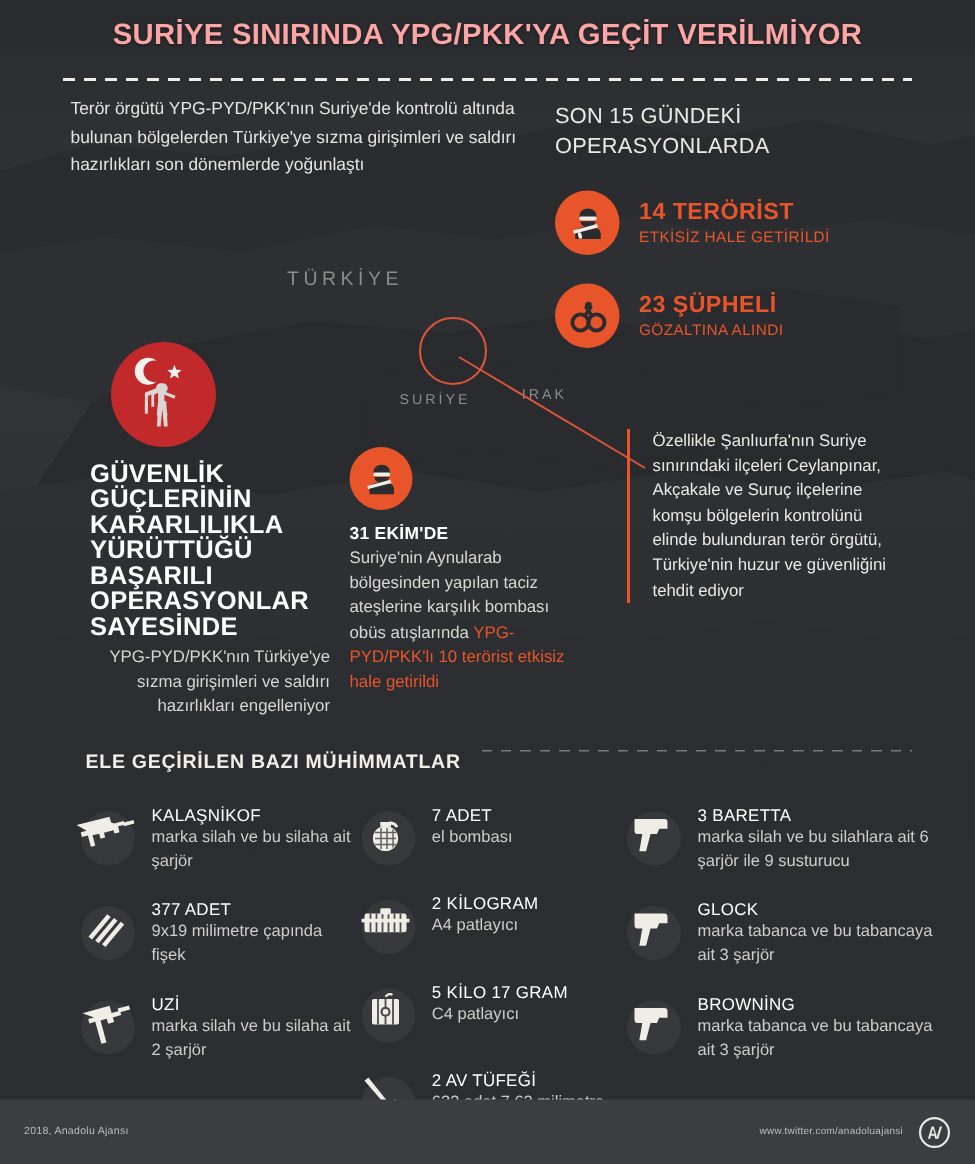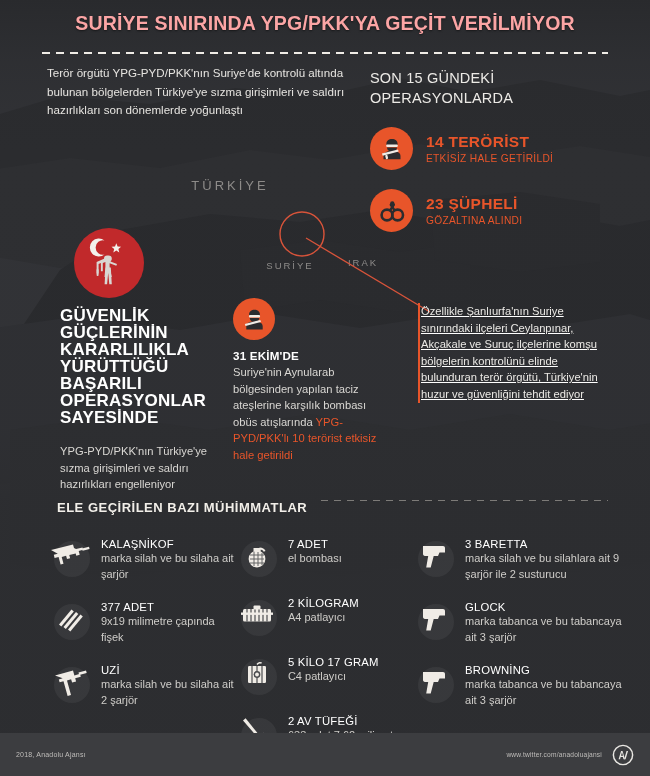--- a/index.html
+++ b/index.html
@@ -64,37 +64,37 @@
     width:70px; height:70px; border-radius:50%;
     background:#c1292b; position:relative; margin-left:14px;
     display:block;
   }
   .flag-circle svg{ position:absolute; left:0; top:0; }
   .left-head{
     margin-top:9px; font-size:17px; font-weight:bold;
     line-height:17px; color:#ffffff; letter-spacing:.2px;
   }
   .left-body{
-    margin-top:17px; font-size:11.2px; line-height:16.5px; color:#d9d7d3;
+    margin-top:4px; font-size:11.2px; line-height:16.5px; color:#d9d7d3;text-align:right;
   }
 
   
   .midblock{ position:absolute; top:298px; left:233px; width:160px; }
   .mid-circle{
     width:42px; height:42px; border-radius:50%; background:#e8552a;
     display:flex; align-items:center; justify-content:center;
   }
   .mid-head{ margin-top:9px; font-size:11.6px; font-weight:bold; color:#fff; letter-spacing:.2px; }
   .mid-body{ margin-top:2px; font-size:11.2px; line-height:16.5px; color:#d9d7d3; }
   .mid-body .hl{ color:#e8552a; }
 
   
   .rightblock{
-    position:absolute; top:303px; left:418px; width:185px;
-    border-left:2px solid #e8552a; padding-left:1px;text-decoration:underline;
+    position:absolute; top:286px; left:418px; width:185px;
+    border-left:2px solid #e8552a; padding-left:15px;
   }
   .right-body{ font-size:11.2px; line-height:16.6px; color:#ebe9e5; }
 
   
   .ammo-head-wrap{
     position:absolute; top:500px; left:57px; right:42px;
     display:flex; align-items:flex-start; gap:14px;
   }
   .ammo-head{
     font-size:13px; font-weight:bold; letter-spacing:.5px; color:#f2efe9;
@@ -373,21 +373,21 @@
 
       <div class="col c3">
         <div class="item">
           <div class="ico">
             <svg width="30" height="30" viewBox="0 0 30 30" xmlns="http://www.w3.org/2000/svg">
               <path d="M4 5h20c1.2 0 2 .8 2 2v4.5h-5.5l-1.5 3.5h-4.3l-3 11.5H7.2l2-11.5H6c-1.3 0-2-.9-2-2.2z" fill="#f0ece6"></path>
             </svg>
           </div>
           <div class="itxt">
             <div class="iname">3 BARETTA</div>
-            <div class="idesc">marka silah ve bu silahlara ait 9 şarjör ile 2 susturucu</div>
+            <div class="idesc">marka silah ve bu silahlara ait 6 şarjör ile 9 susturucu</div>
           </div>
         </div>
 
         <div class="item">
           <div class="ico">
             <svg width="30" height="30" viewBox="0 0 30 30" xmlns="http://www.w3.org/2000/svg">
               <path d="M4 5h20c1.2 0 2 .8 2 2v4.5h-5.5l-1.5 3.5h-4.3l-3 11.5H7.2l2-11.5H6c-1.3 0-2-.9-2-2.2z" fill="#f0ece6"></path>
             </svg>
           </div>
           <div class="itxt">

